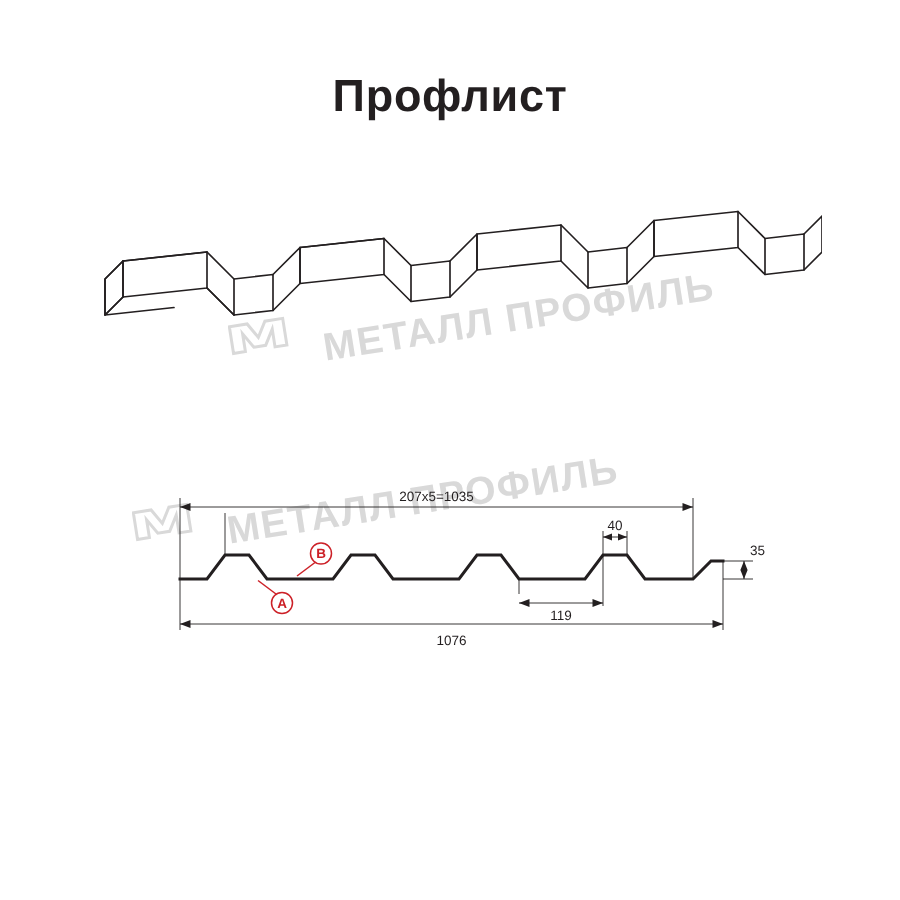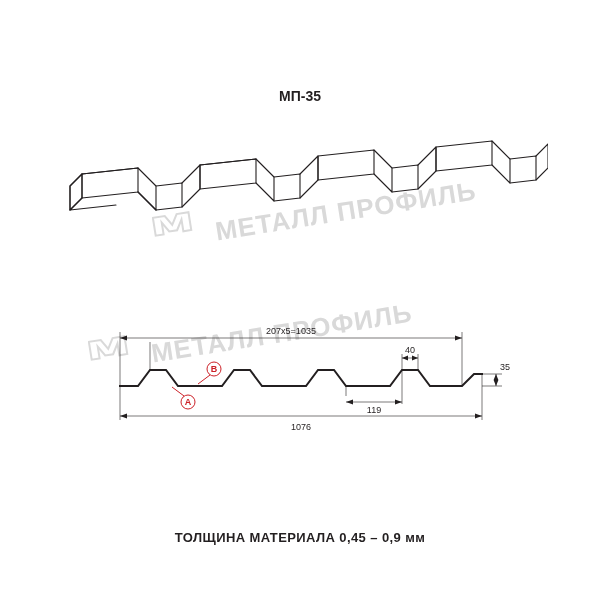--- a/index.html
+++ b/index.html
@@ -112,21 +112,21 @@
     font-weight: bold;
     letter-spacing: 0.4px;
     color: #231f20;
   }
 </style>
 </head>
 <body>
 
 <div class="page">
 
-  <div class="subtitle">МП-35</div>
+  <div class="title">Профлист</div>
 
   <div class="wm-logo wm-logo-1">
     <svg width="52" height="30" viewBox="0 0 52 30">
       <g transform="rotate(-9 26 15)">
         <path d="M2 24 L2 6 L14 6 L20 16 L26 6 L38 6 L38 24 L30 24 L30 12 L24 22 L16 22 L10 12 L10 24 Z" fill="none" stroke="#d9d9d9" stroke-width="2"></path>
       </g>
     </svg>
   </div>
   <div class="watermark wm-1">МЕТАЛЛ ПРОФИЛЬ</div>
 
@@ -249,15 +249,14 @@
 
       <g>
         <circle cx="78" cy="78" r="7" fill="none" stroke="#cc2027" stroke-width="1"></circle>
         <line x1="74" y1="72" x2="62" y2="63" stroke="#cc2027" stroke-width="1"></line>
         <text class="callout-text" x="78" y="81" text-anchor="middle">A</text>
       </g>
 
     </svg>
   </div>
 
-  <div class="footer">ТОЛЩИНА МАТЕРИАЛА 0,45 – 0,9 мм</div>
 
 </div>
 
 </body></html>

